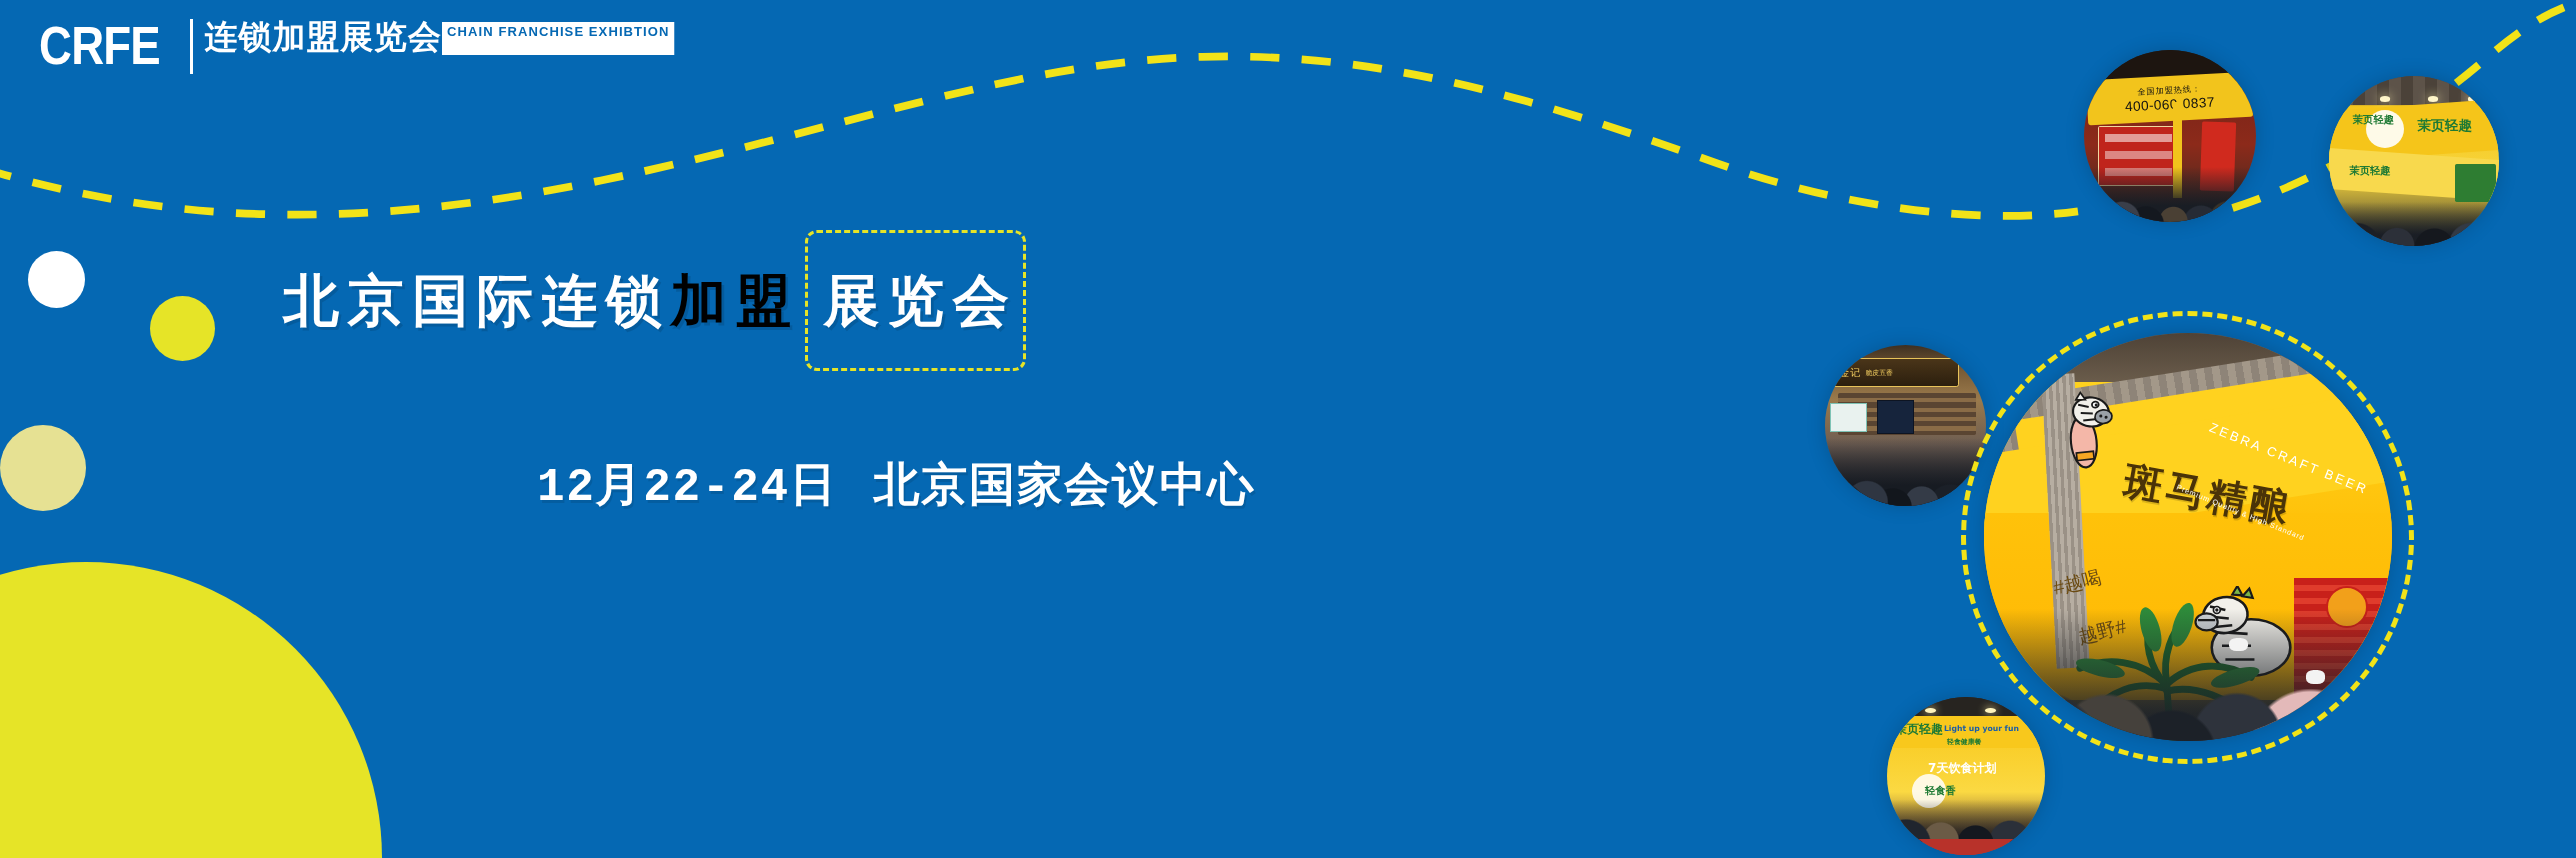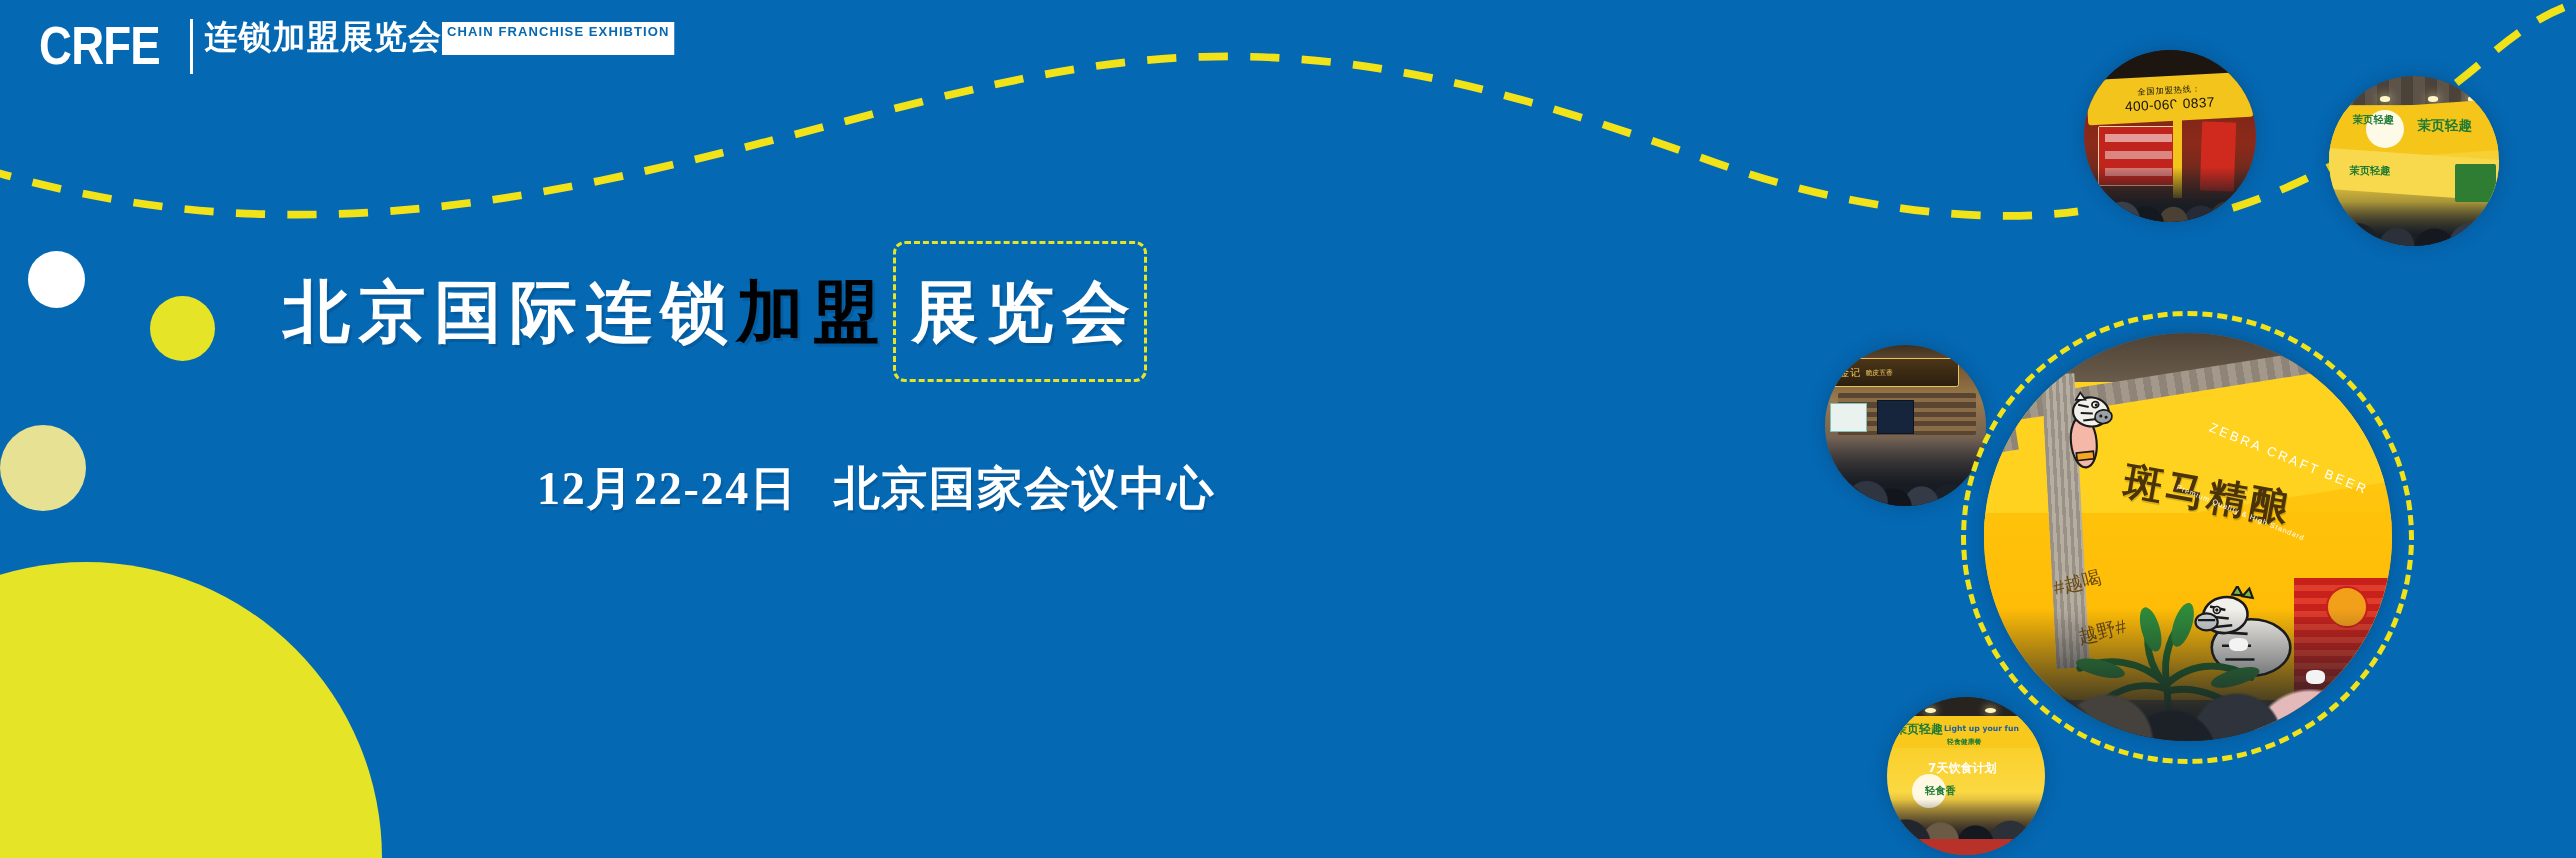--- a/index.html
+++ b/index.html
@@ -92,43 +92,42 @@
     position: absolute;
     left: 283px;
     top: 230px;
     display: flex;
     align-items: center;
     white-space: nowrap;
   }
   .hl-seg {
     font-family: "DejaVu Sans", "Liberation Sans", sans-serif;
     font-weight: 700;
-    font-size: 67px;
+    font-size: 56px;
     line-height: 94px;
     letter-spacing: 8.6px;
     text-shadow: 2.6px 3.4px 0 rgba(0,0,0,0.12);
-    margin-top: 11px;
   }
   #hl-a { color: #ffffff; }
   #hl-b { color: #000000; }
   #hl-c {
     color: #ffffff;
     border: 3.4px dashed #e6e427;
     border-radius: 12px;
     padding: 20.6px 5.2px 20.6px 15.5px;
     margin-left: 5.2px;
   }
 
   
   #dateline {
     position: absolute;
     left: 537px;
     top: 462px;
     color: #ffffff;
-    font-family: Liberation Serif, serif;
+    font-family: Liberation Mono, monospace;
     font-weight: 700;
     font-size: 46px;
     line-height: 53px;
     letter-spacing: 1.7px;
     white-space: nowrap;
     text-shadow: 1.7px 2.6px 0 rgba(0,0,0,0.10);
   }
   #dateline .gap { display: inline-block; width: 36px; }
 
   

